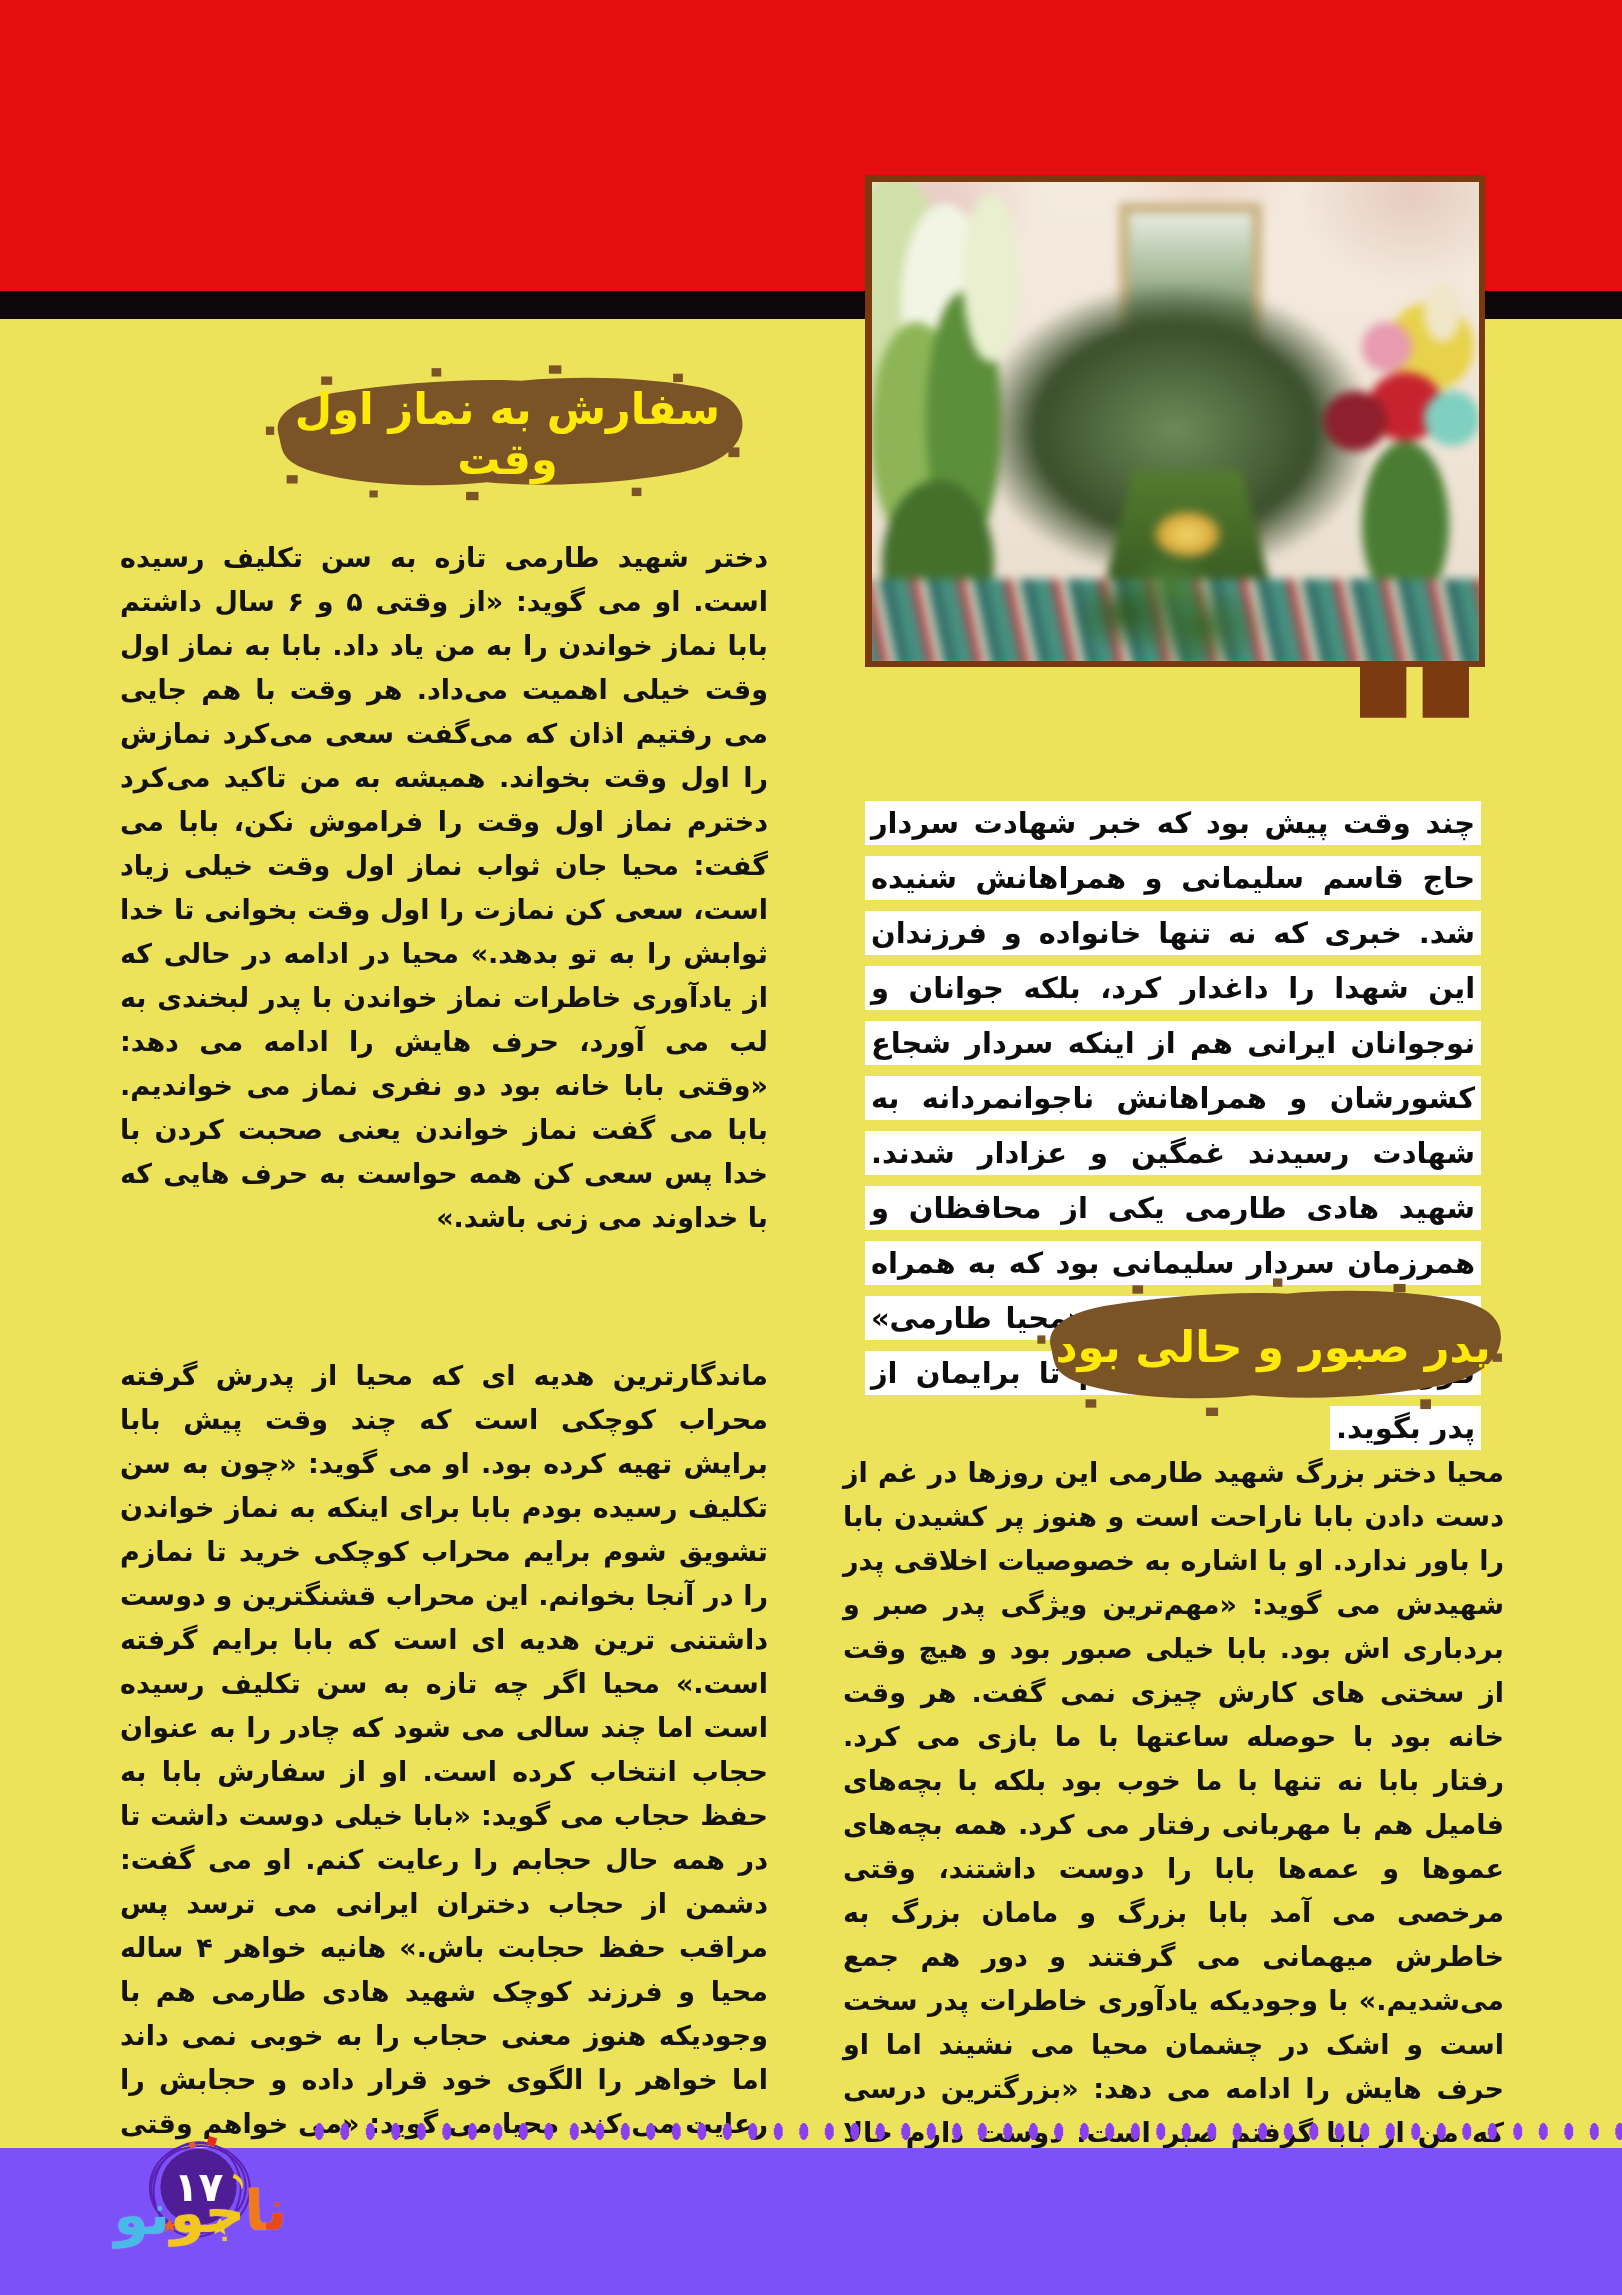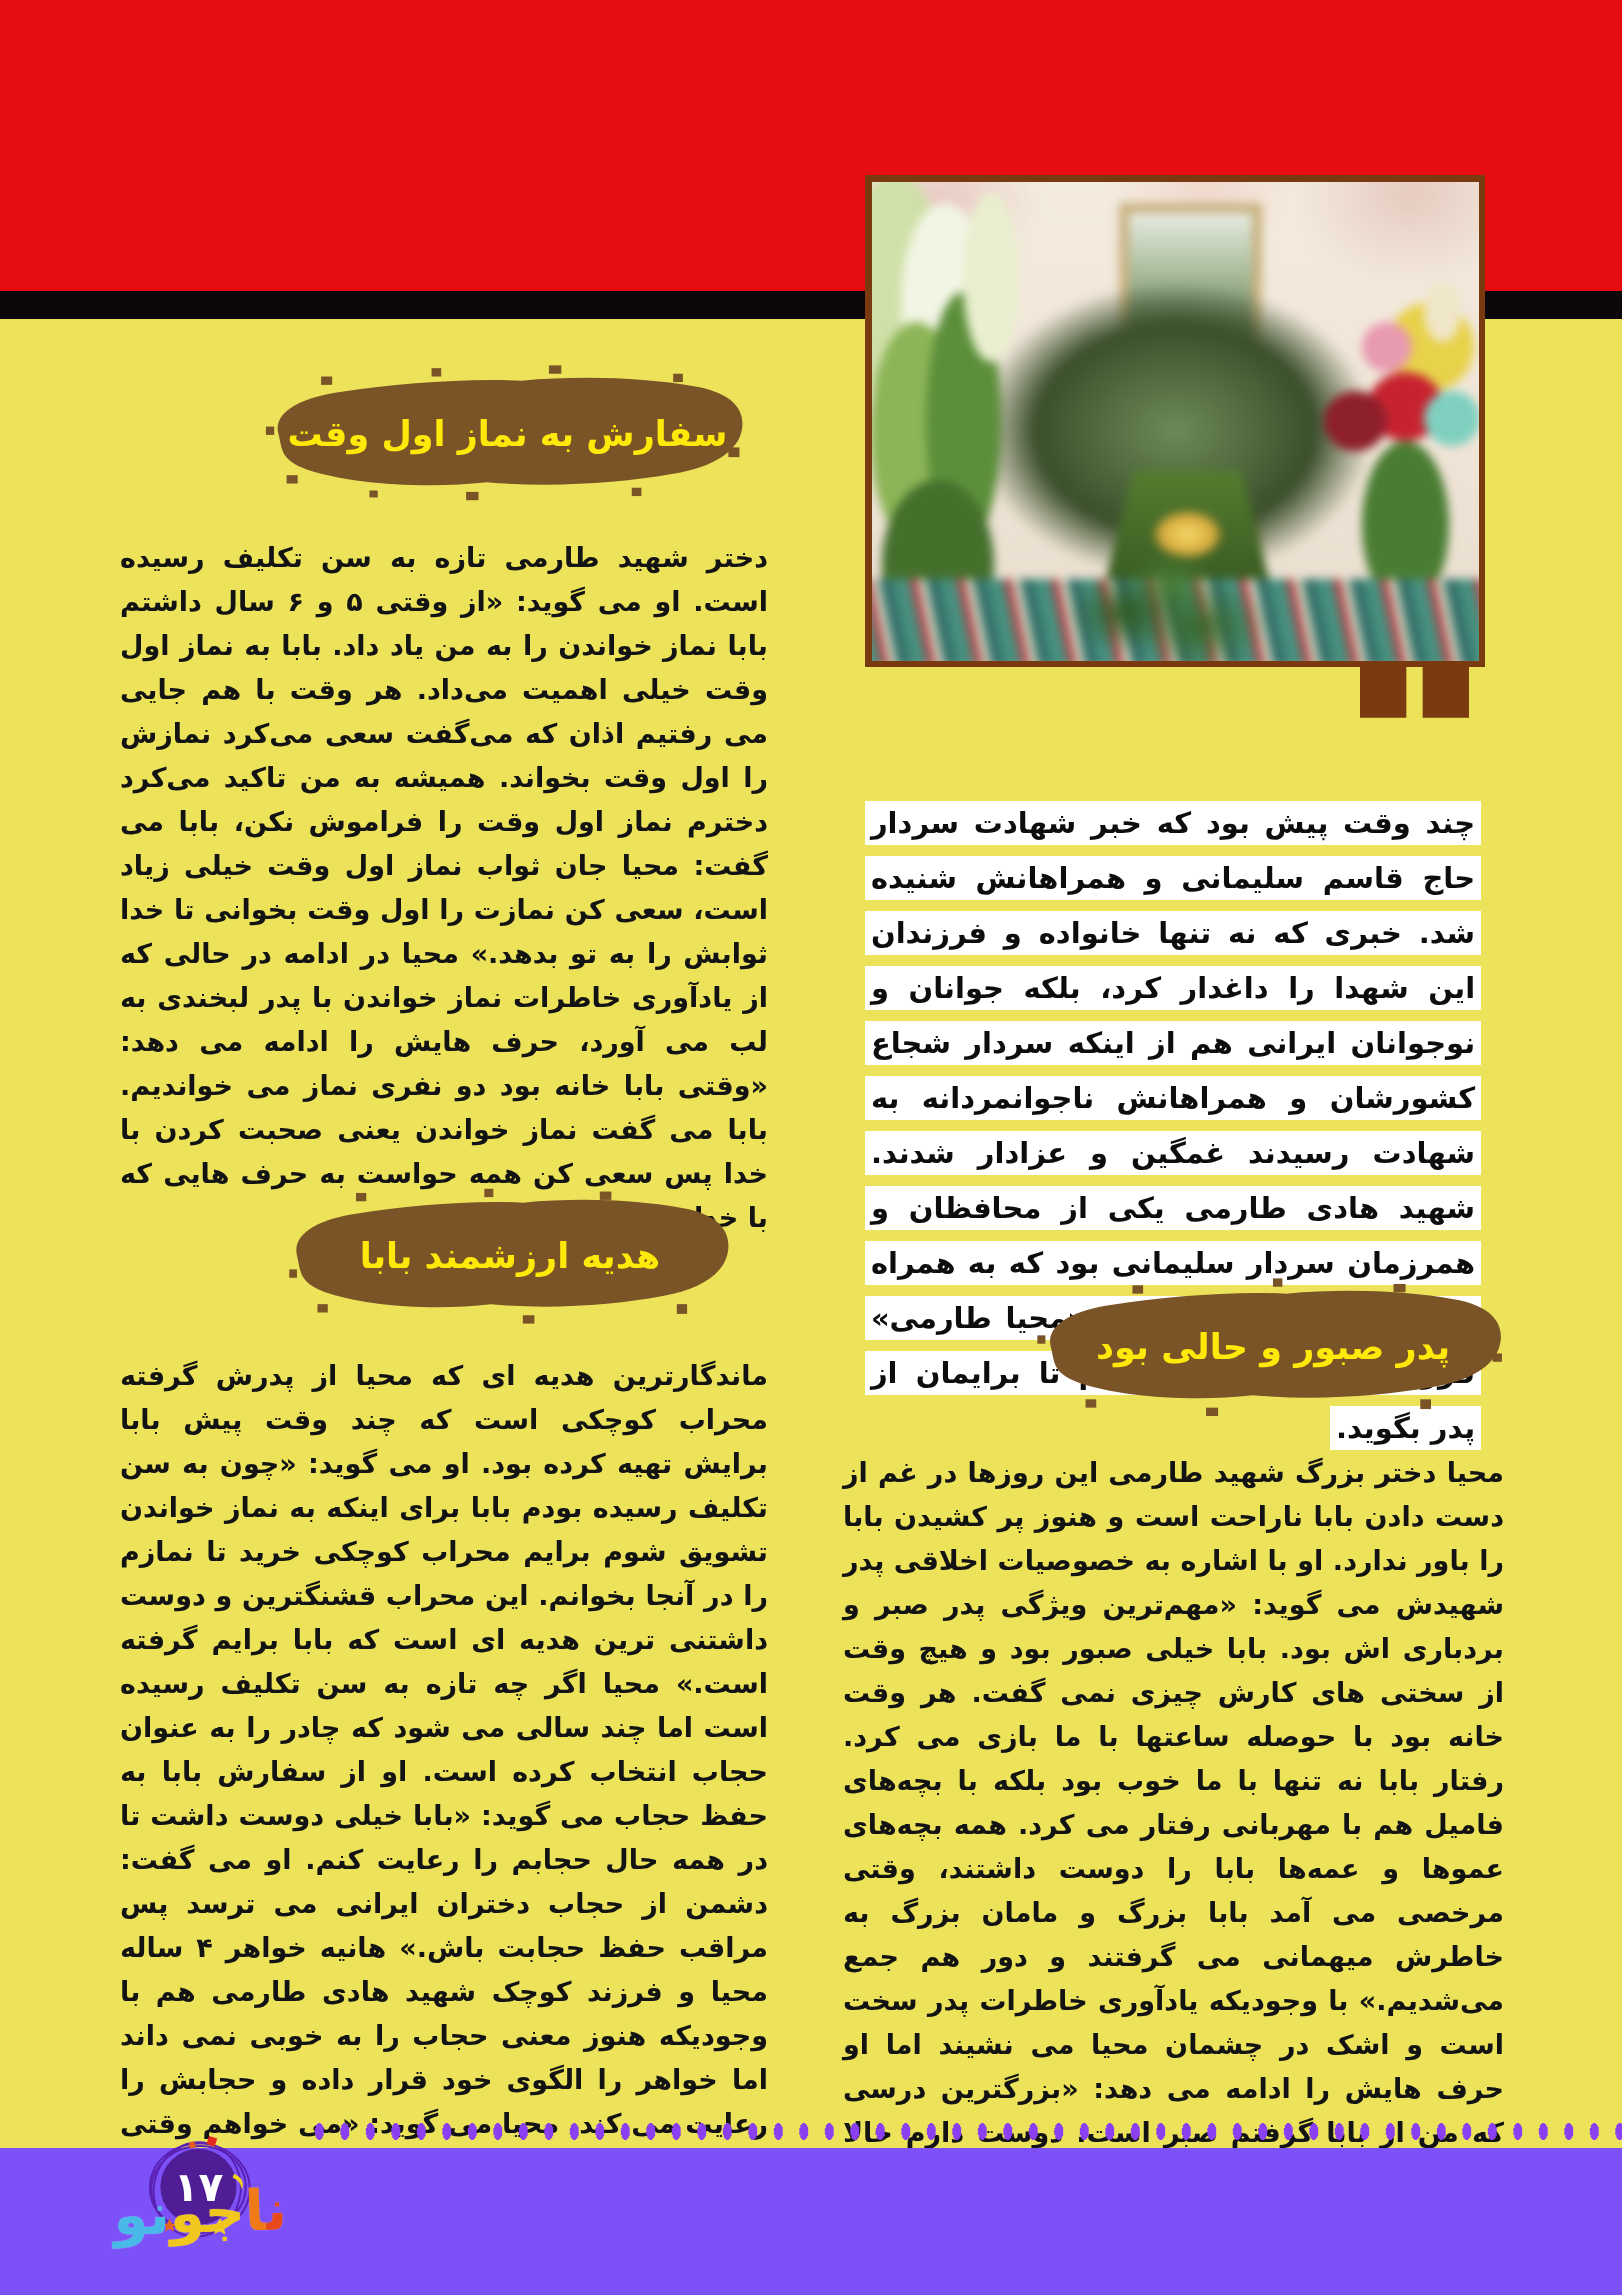--- a/index.html
+++ b/index.html
@@ -60,21 +60,21 @@
   }
   .lead span{
     background:#ffffff;padding:4.6px 5.9px;
     -webkit-box-decoration-break:clone;box-decoration-break:clone;
   }
   
   .brush-head{position:absolute;z-index:2;}
   .brush-head svg{position:absolute;inset:0;width:100%;height:100%;}
   .brush-head .head-label{
     position:relative;display:flex;align-items:center;justify-content:center;
-    width:100%;height:100%;color:#ffe90a;font-weight:700;font-size:35px;
+    width:100%;height:100%;color:#ffe90a;font-weight:700;font-size:43px;
     text-align:center;direction:rtl;
   }
   #head1{left:260px;top:364px;width:497px;height:139px;}
   #head2{left:280px;top:1186px;width:462px;height:139px;}
   #head3{left:1033px;top:1277px;width:482px;height:139px;}
   
   .body-copy{
     position:absolute;direction:rtl;text-align:justify;
     font-size:27px;font-weight:700;line-height:44px;color:#131313;
   }
@@ -160,36 +160,20 @@
           <rect x="540" y="178" width="14" height="12"></rect>
         <rect x="10" y="90" width="12" height="12"></rect>
           <rect x="160" y="182" width="12" height="10"></rect>
       </g>
     </svg>
     <div class="head-label">سفارش به نماز اول وقت</div>
   </div>
 
   <p class="body-copy" id="para1">دختر شهید طارمی تازه به سن تکلیف رسیده است. او می گوید: «از وقتی ۵ و ۶ سال داشتم بابا نماز خواندن را به من یاد داد. بابا به نماز اول وقت خیلی اهمیت می‌داد. هر وقت با هم جایی می رفتیم اذان که می‌گفت سعی می‌کرد نمازش را اول وقت بخواند. همیشه به من تاکید می‌کرد دخترم نماز اول وقت را فراموش نکن، بابا می گفت: محیا جان ثواب نماز اول وقت خیلی زیاد است، سعی کن نمازت را اول وقت بخوانی تا خدا ثوابش را به تو بدهد.» محیا در ادامه در حالی که از یادآوری خاطرات نماز خواندن با پدر لبخندی به لب می آورد، حرف هایش را ادامه می دهد: «وقتی بابا خانه بود دو نفری نماز می خواندیم. بابا می گفت نماز خواندن یعنی صحبت کردن با خدا پس سعی کن همه حواست به حرف هایی که با خداوند می زنی باشد.»</p>
 
-  <div class="brush-head" id="head2">
-    <svg viewBox="0 0 720 200" preserveAspectRatio="none">
-      <g fill="#7a5326">
-        <path d="M28,100 C20,70 60,48 120,40 C200,28 300,20 380,24 C470,16 560,20 630,32 C680,40 704,62 700,92 C696,124 660,148 600,158 C520,172 420,178 330,170 C240,180 130,172 70,152 C30,138 34,122 28,100 Z"></path>
-        <rect x="120" y="10" width="16" height="12"></rect>
-          <rect x="320" y="4" width="14" height="12"></rect>
-        <rect x="500" y="8" width="18" height="12"></rect>
-          <rect x="660" y="60" width="14" height="12"></rect>
-        <rect x="620" y="170" width="16" height="14"></rect>
-          <rect x="60" y="170" width="16" height="12"></rect>
-        <rect x="380" y="186" width="18" height="12"></rect>
-          <rect x="16" y="120" width="12" height="12"></rect>
-      </g>
-    </svg>
-    <div class="head-label">هدیه ارزشمند بابا</div>
-  </div>
 
   <p class="body-copy" id="para2">ماندگارترین هدیه ای که محیا از پدرش گرفته محراب کوچکی است که چند وقت پیش بابا برایش تهیه کرده بود. او می گوید: «چون به سن تکلیف رسیده بودم بابا برای اینکه به نماز خواندن تشویق شوم برایم محراب کوچکی خرید تا نمازم را در آنجا بخوانم. این محراب قشنگترین و دوست داشتنی ترین هدیه ای است که بابا برایم گرفته است.» محیا اگر چه تازه به سن تکلیف رسیده است اما چند سالی می شود که چادر را به عنوان حجاب انتخاب کرده است. او از سفارش بابا به حفظ حجاب می گوید: «بابا خیلی دوست داشت تا در همه حال حجابم را رعایت کنم. او می گفت: دشمن از حجاب دختران ایرانی می ترسد پس مراقب حفظ حجابت باش.» هانیه خواهر ۴ ساله محیا و فرزند کوچک شهید هادی طارمی هم با وجودیکه هنوز معنی حجاب را به خوبی نمی داند اما خواهر را الگوی خود قرار داده و حجابش را رعایت می کند. محیا می گوید: «می خواهم وقتی هانیه بزرگتر شد از بابا برایش بگویم، دوست دارم او بداند که پدرمان فردی شجاع، مهربان و صبور بود.»</p>
 
   <div class="brush-head" id="head3">
     <svg viewBox="0 0 720 200" preserveAspectRatio="none">
       <g fill="#7a5326">
         <path d="M28,100 C20,70 60,48 120,40 C200,28 300,20 380,24 C470,16 560,20 630,32 C680,40 704,62 700,92 C696,124 660,148 600,158 C520,172 420,178 330,170 C240,180 130,172 70,152 C30,138 34,122 28,100 Z"></path>
         <rect x="150" y="12" width="16" height="12"></rect>
           <rect x="360" y="2" width="14" height="12"></rect>
         <rect x="540" y="10" width="18" height="12"></rect>

